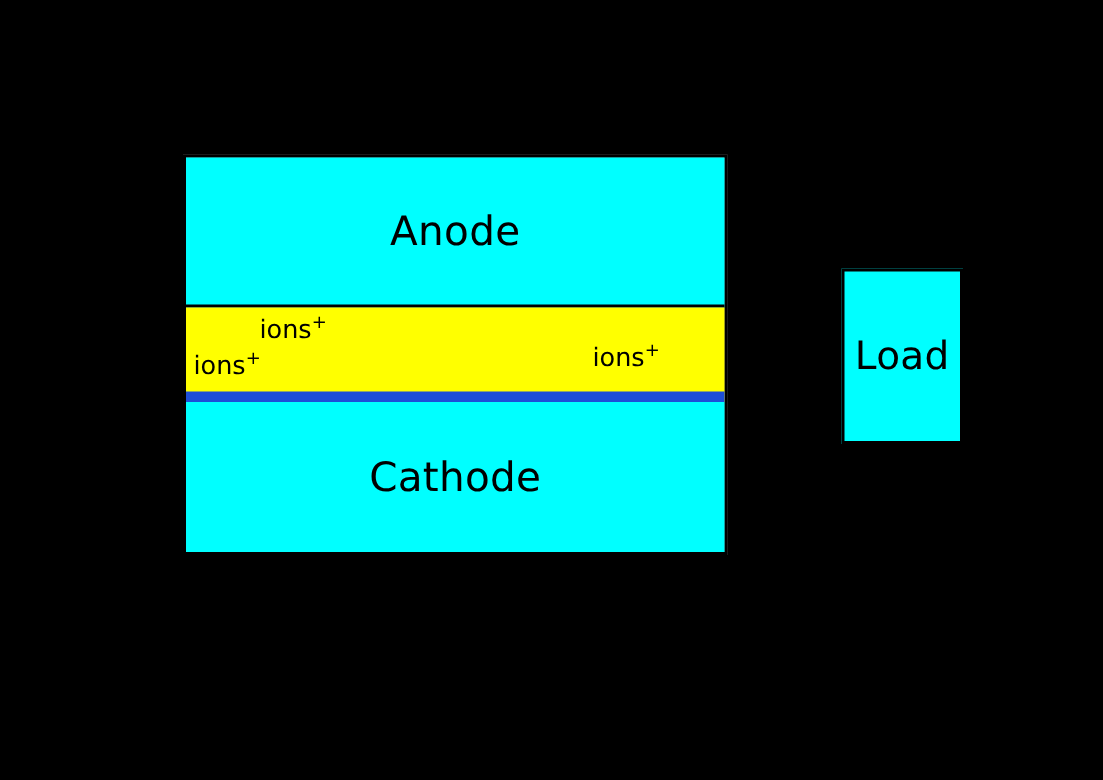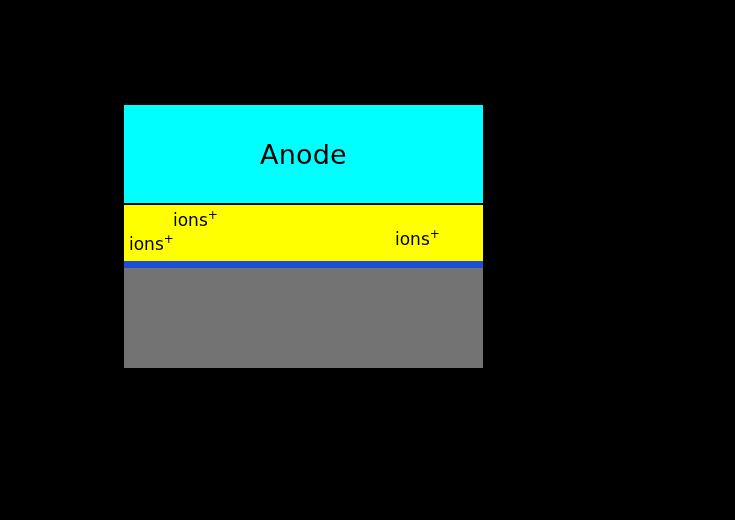--- a/index.html
+++ b/index.html
@@ -129,17 +129,23 @@
         <span>ions</span><span class="ion-sup">+</span>
       </span>
 
 
       <span class="ion-label ion-right">
         <span>ions</span><span class="ion-sup">+</span>
       </span>
 
     </div>
 
+    <div class="layer layer-cathode">
+      <span class="layer-label">Cathode</span>
+    </div>
 
   </div>
 
+  <div id="load-box">
+    <span class="layer-label">Load</span>
+  </div>
 
 </div>
 
 </body></html>

